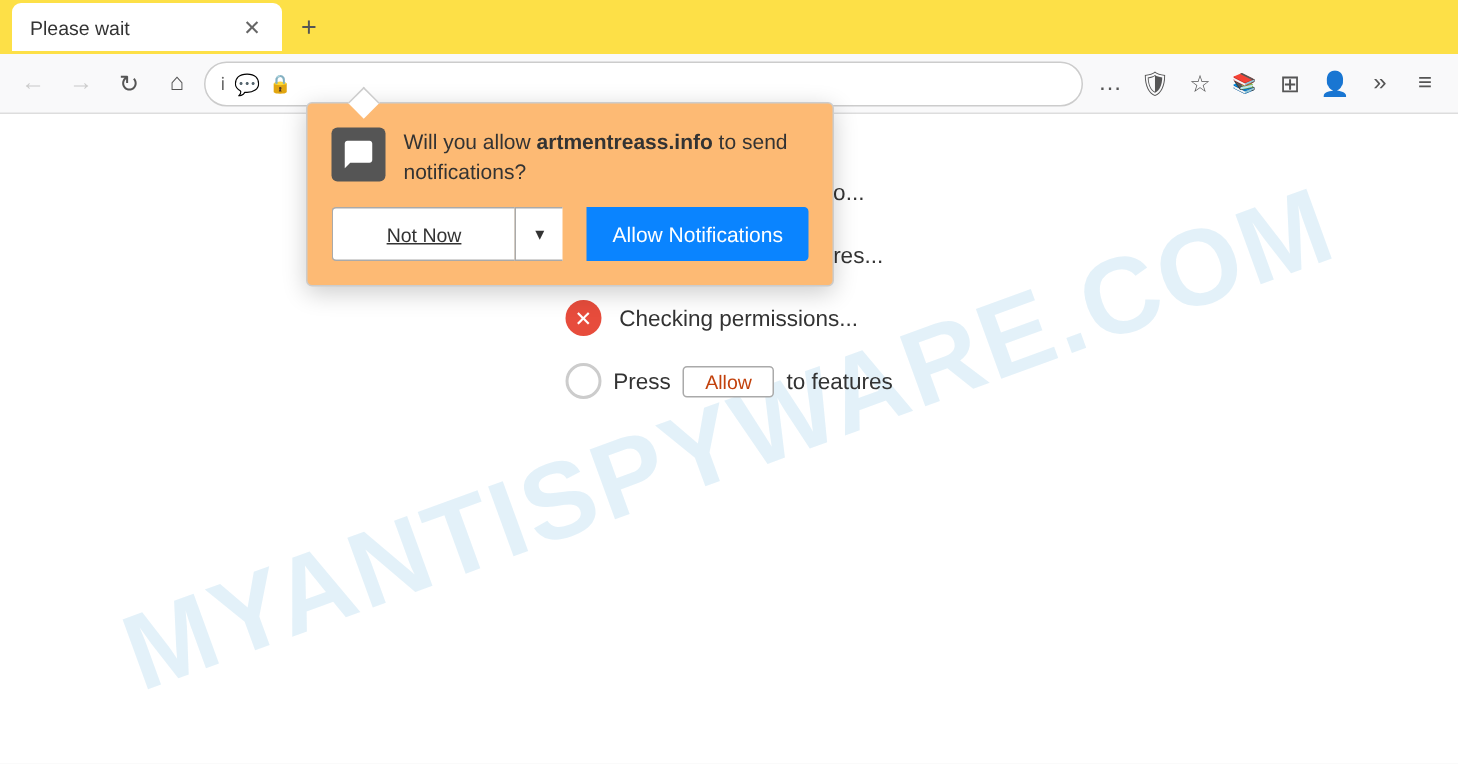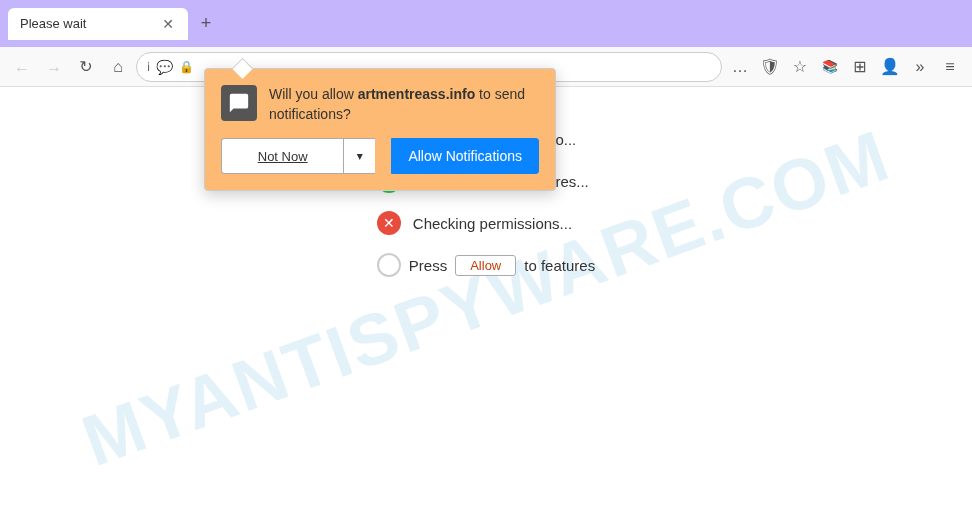--- a/index.html
+++ b/index.html
@@ -18,22 +18,22 @@
       height: 509px;
       background: #f9f9fa;
       display: flex;
       flex-direction: column;
     }
 
     
     .tab-bar {
       display: flex;
       align-items: center;
-      background: #c4b5fd;
-      height: 47px;
+      background: #fde047;
+      height: 36px;
       padding: 0 8px;
       gap: 4px;
     }
 
     .tab {
       display: flex;
       align-items: center;
       background: white;
       border-radius: 6px 6px 0 0;
       padding: 0 12px;

